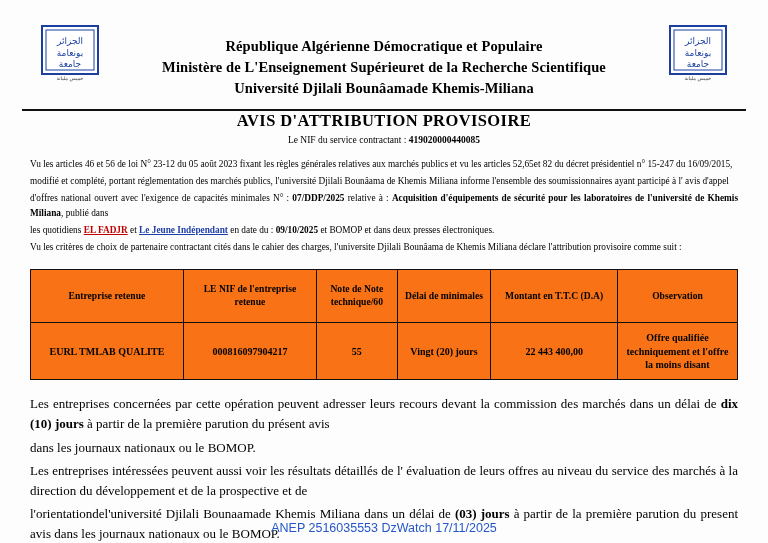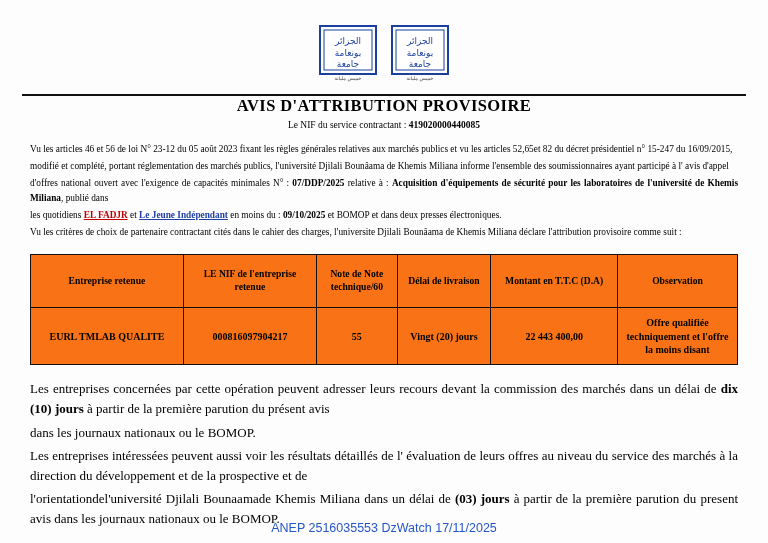--- a/index.html
+++ b/index.html
@@ -163,20 +163,25 @@
       <svg width="72" height="62" viewBox="0 0 72 62">
         <rect x="8" y="4" width="56" height="48" fill="#ffffff" stroke="#1a3fa0" stroke-width="2"></rect>
         <rect x="12" y="8" width="48" height="40" fill="#ffffff" stroke="#1a3fa0" stroke-width="1"></rect>
         <text x="36" y="22" font-size="9" fill="#1a3fa0" text-anchor="middle" font-family="DejaVu Sans, sans-serif">الجزائر</text>
         <text x="36" y="34" font-size="9" fill="#1a3fa0" text-anchor="middle" font-family="DejaVu Sans, sans-serif">بونعامة</text>
         <text x="36" y="45" font-size="9" fill="#1a3fa0" text-anchor="middle" font-family="DejaVu Sans, sans-serif">جامعة</text>
         <text x="36" y="58" font-size="5" fill="#444" text-anchor="middle" font-family="DejaVu Sans, sans-serif">خميس مليانة</text>
       </svg>
     </div>
 
+    <div class="header-titles">
+      <div>République Algérienne Démocratique et Populaire</div>
+      <div>Ministère de L'Enseignement Supérieuret de la Recherche Scientifique</div>
+      <div>Université Djilali Bounâamade Khemis-Miliana</div>
+    </div>
 
     <div class="logo">
       <svg width="72" height="62" viewBox="0 0 72 62">
         <rect x="8" y="4" width="56" height="48" fill="#ffffff" stroke="#1a3fa0" stroke-width="2"></rect>
         <rect x="12" y="8" width="48" height="40" fill="#ffffff" stroke="#1a3fa0" stroke-width="1"></rect>
         <text x="36" y="22" font-size="9" fill="#1a3fa0" text-anchor="middle" font-family="DejaVu Sans, sans-serif">الجزائر</text>
         <text x="36" y="34" font-size="9" fill="#1a3fa0" text-anchor="middle" font-family="DejaVu Sans, sans-serif">بونعامة</text>
         <text x="36" y="45" font-size="9" fill="#1a3fa0" text-anchor="middle" font-family="DejaVu Sans, sans-serif">جامعة</text>
         <text x="36" y="58" font-size="5" fill="#444" text-anchor="middle" font-family="DejaVu Sans, sans-serif">خميس مليانة</text>
       </svg>
@@ -192,33 +197,33 @@
     <span>419020000440085</span>
   </div>
 
   <div class="body-text">
     <p>Vu les articles 46 et 56 de loi N° 23-12 du 05 août 2023 fixant les règles générales relatives aux marchés publics et  vu les articles 52,65et 82 du décret présidentiel n° 15-247 du 16/09/2015,</p>
     <p>modifié et complété, portant réglementation des marchés publics, l'université Djilali Bounâama de Khemis Miliana informe l'ensemble des soumissionnaires ayant participé à l' avis d'appel</p>
     <p>
       <span>d'offres national ouvert avec l'exigence de capacités minimales N° : </span><span class="b">07/DDP/2025</span><span> relative à : </span><span class="b">Acquisition d'équipements de sécurité pour les laboratoires de l'université de Khemis Miliana</span><span>,  publié dans</span>
     </p>
     <p>
-      <span>les quotidiens </span><span class="red">EL FADJR</span><span> et  </span><span class="blue">Le Jeune Indépendant</span><span> en moins du : </span><span class="b">09/10/2025</span><span> et BOMOP  et dans deux presses électroniques.</span>
+      <span>les quotidiens </span><span class="red">EL FADJR</span><span> et  </span><span class="blue">Le Jeune Indépendant</span><span> en date du : </span><span class="b">09/10/2025</span><span> et BOMOP  et dans deux presses électroniques.</span>
     </p>
     <p>Vu les critères de choix de partenaire contractant cités dans le cahier des charges,  l'universite Djilali Bounâama de Khemis Miliana déclare l'attribution provisoire comme suit :</p>
   </div>
 
   <div class="table-wrap">
     <table class="awards">
       <thead>
         <tr>
           <th class="col-1">Entreprise retenue</th>
           <th class="col-2">LE NIF de l'entreprise retenue</th>
           <th class="col-3">Note de Note technique/60</th>
-          <th class="col-4">Délai de livraison</th>
+          <th class="col-4">Délai de minimales</th>
           <th class="col-5">Montant en T.T.C (D.A)</th>
           <th class="col-6">Observation</th>
         </tr>
       </thead>
       <tbody>
         <tr>
           <td>EURL TMLAB QUALITE</td>
           <td>000816097904217</td>
           <td>55</td>
           <td>Vingt (20) jours</td>

